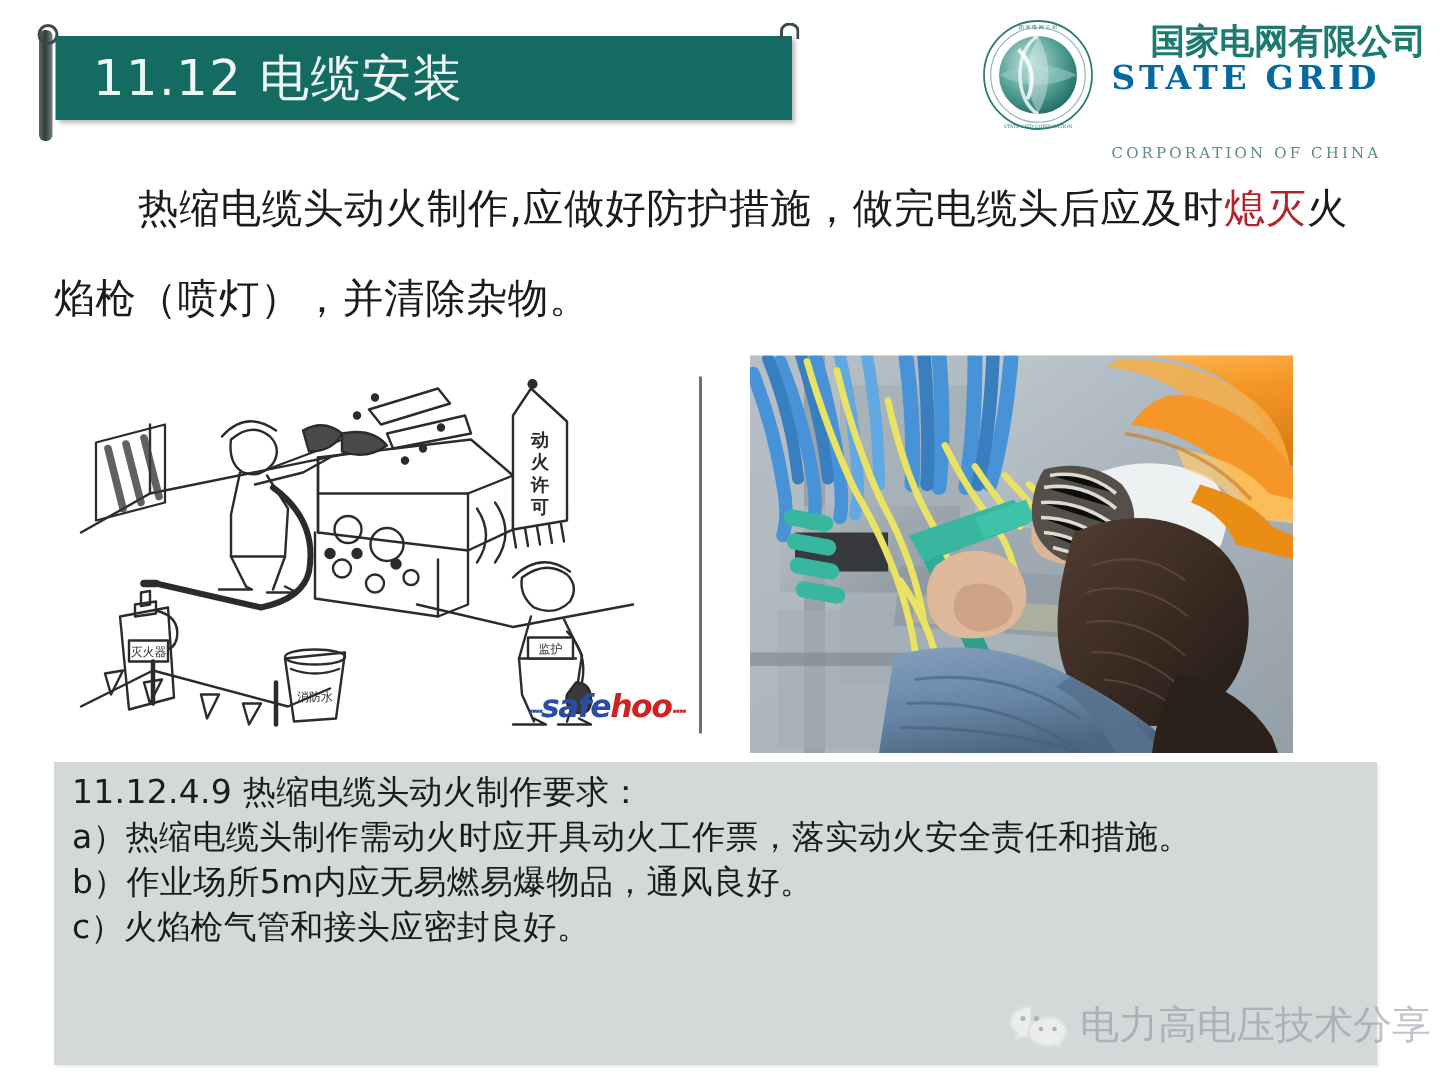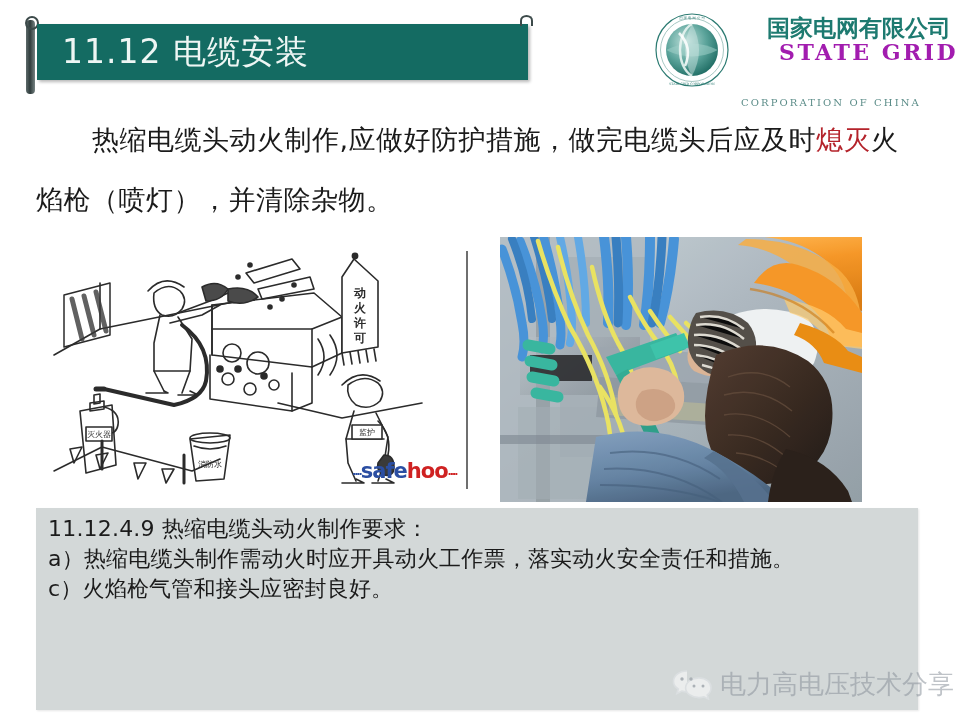--- a/index.html
+++ b/index.html
@@ -103,25 +103,24 @@
     font-weight: bold;
     color: #1d7a70;
     letter-spacing: 0px;
     white-space: nowrap;
     text-align: right;
   }
   #logo-en {
     font-size: 22px;
     line-height: 23px;
     font-weight: bold;
-    color: #a21caf;
+    color: #0369a1;
     letter-spacing: 2.5px;
     font-family: "DejaVu Serif", "Liberation Serif", serif;
     white-space: nowrap;
-    margin-left: 38px;
   }
   #logo-sub {
     font-size: 10px;
     line-height: 13px;
     color: #5b8c88;
     letter-spacing: 2.1px;
     font-family: "DejaVu Serif", "Liberation Serif", serif;
     white-space: nowrap;
     margin-top: 32px;
   }
@@ -150,20 +149,21 @@
     background: #ffffff;
   }
   #cartoon svg { display: block; }
   #safehoo {
     position: absolute;
     left: 310px;
     top: 218px;
     font-size: 21px;
     line-height: 21px;
     font-weight: bold;
+    font-style: italic;
     letter-spacing: -1px;
     white-space: nowrap;
   }
   #safehoo .sh-blue { color: #2b4ea2; }
   #safehoo .sh-red { color: #cf2222; }
   #safehoo .sh-dots {
     font-size: 11px;
     color: #cf2222;
     letter-spacing: -2px;
   }
@@ -538,20 +538,21 @@
       <path d="M286 212 q42 10 62 42 L 352 265 L 268 265 q4 -32 18 -53 Z" fill="#20160f"></path>
 
       <rect width="362" height="265" fill="#ffffff" opacity="0.05"></rect>
     </svg>
   </div>
 
   <div id="req-box">
     <div id="req-list">
       <div class="req-line">11.12.4.9  热缩电缆头动火制作要求：</div>
       <div class="req-line">a）热缩电缆头制作需动火时应开具动火工作票，落实动火安全责任和措施。</div>
+      <div class="req-line">b）作业场所5m内应无易燃易爆物品，通风良好。</div>
       <div class="req-line">c）火焰枪气管和接头应密封良好。</div>
     </div>
   </div>
 
   <div id="watermark">
     <svg id="wechat-icon" viewBox="0 0 40 32">
       <g fill="none" stroke="#ffffff" stroke-width="1.6">
         <path d="M15 3 C 7 3, 1.5 8, 1.5 13.5 C 1.5 16.5, 3.4 19.2, 6.3 21 L 5 25.5 L 9.8 23 C 11.4 23.5, 13.2 23.8, 15 23.8" fill="#ffffff" stroke="#e3e6ea"></path>
         <path d="M27 10 C 19.5 10, 13.6 14.4, 13.6 19.8 C 13.6 25.2, 19.5 29.6, 27 29.6 C 28.8 29.6, 30.5 29.3, 32 28.8 L 36.4 31 L 35.2 27 C 37.6 25.3, 39 22.7, 39 19.8 C 39 14.4, 34.4 10, 27 10 Z" fill="#ffffff" stroke="#e3e6ea"></path>
       </g>

